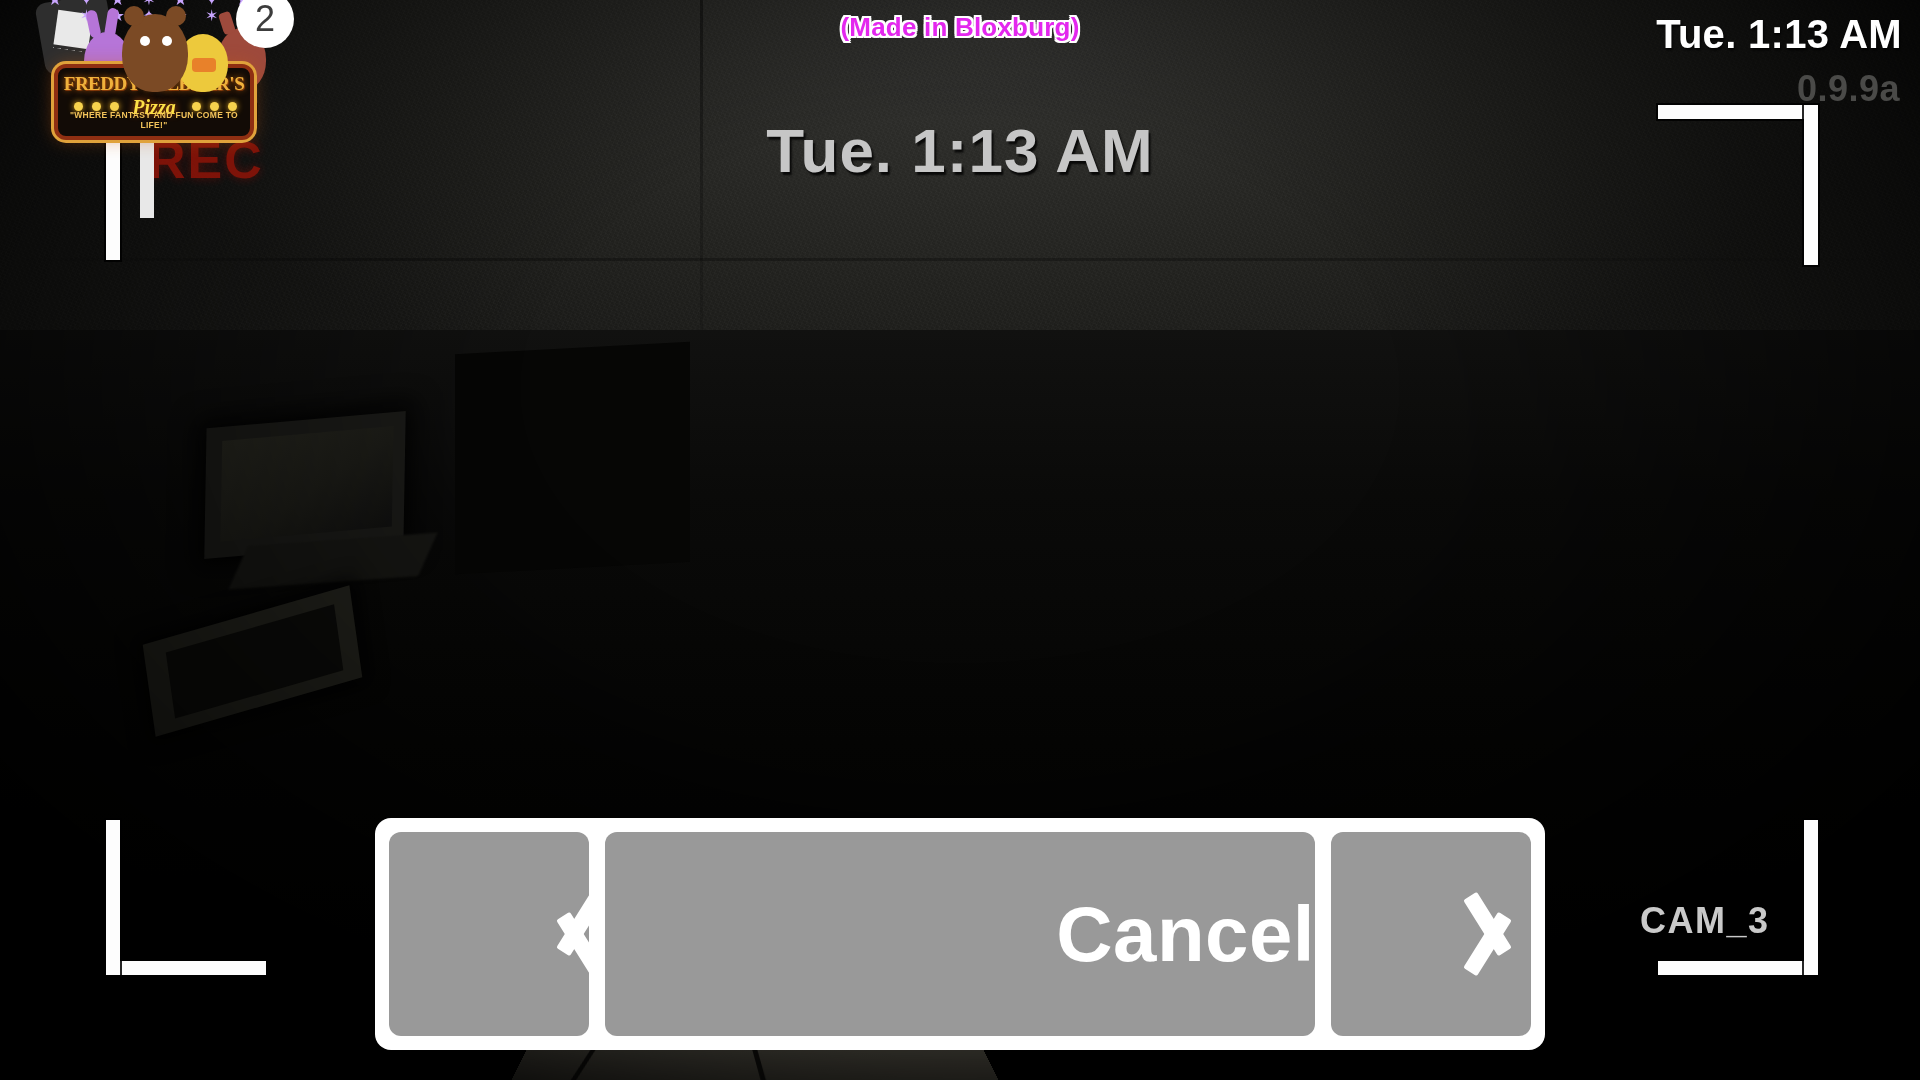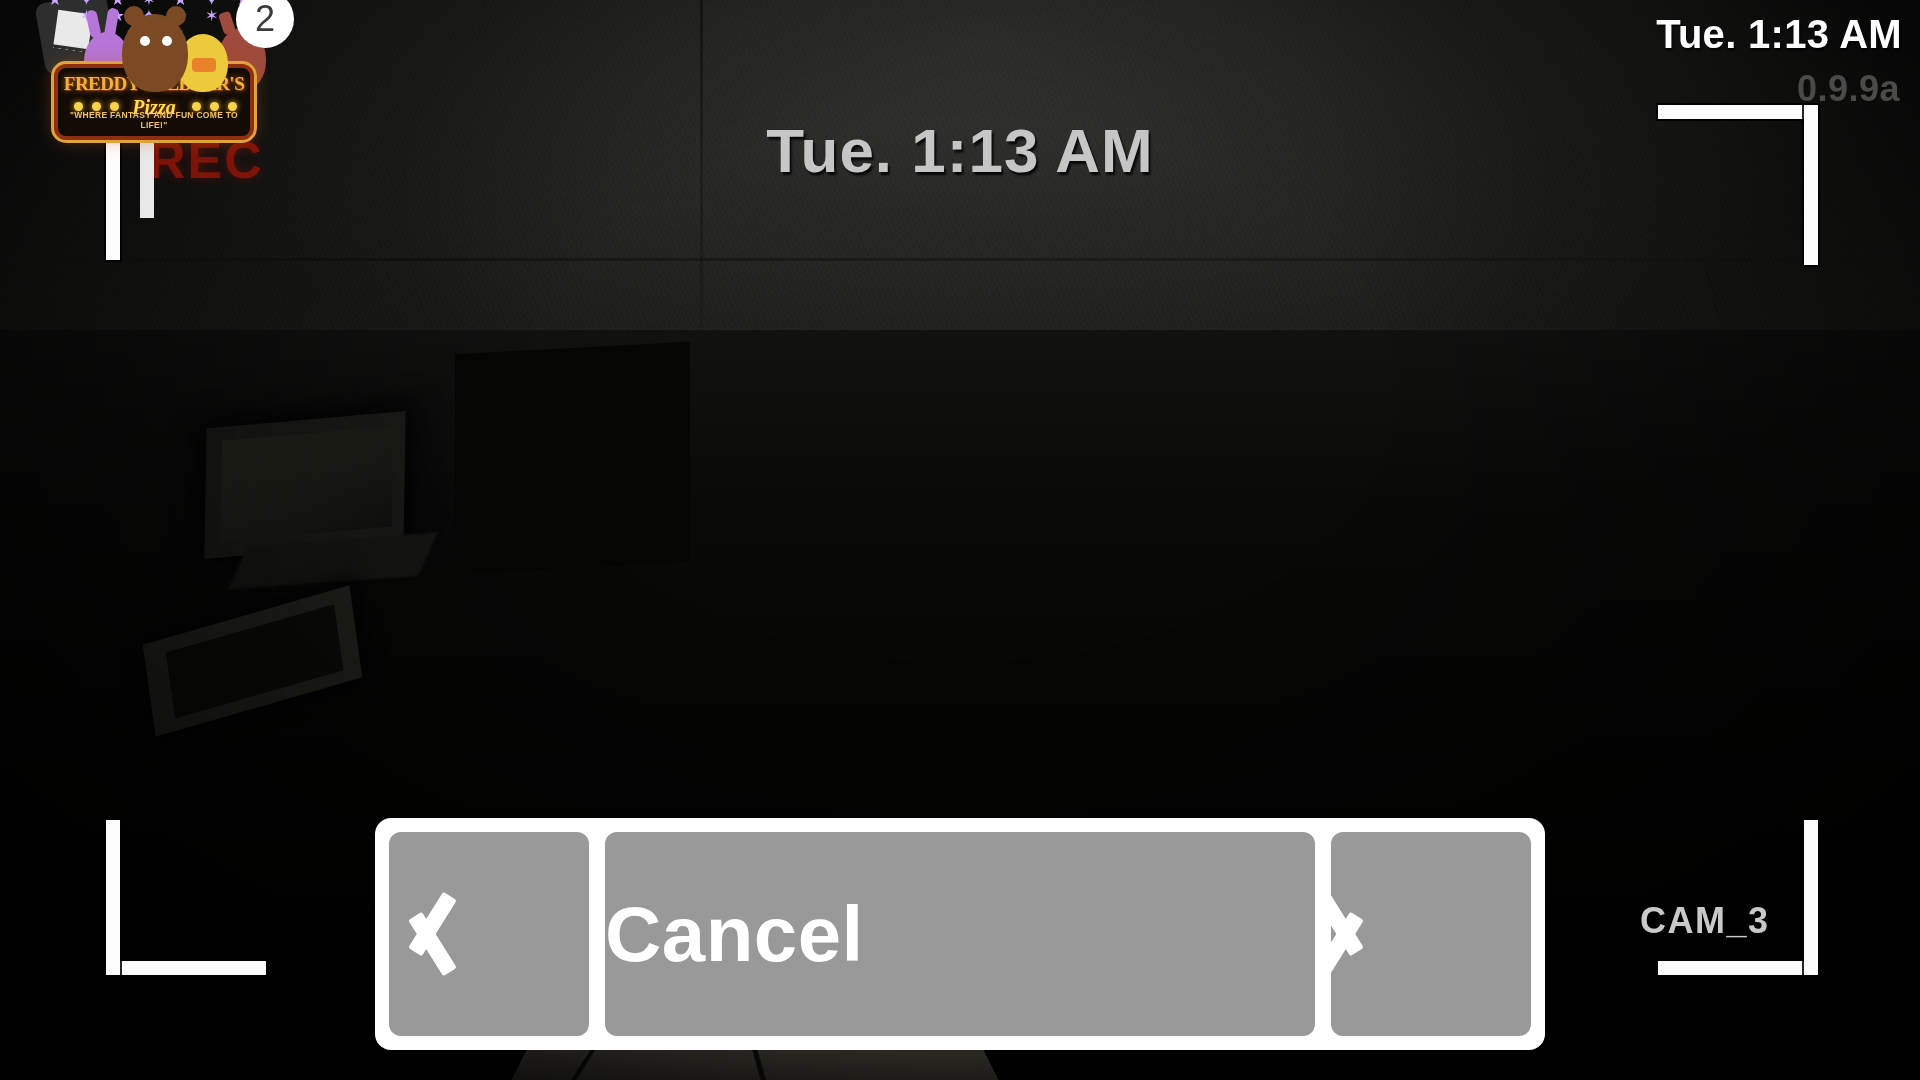--- a/index.html
+++ b/index.html
@@ -266,21 +266,21 @@
     border-radius:16px;
     padding:14px;
     display:flex;
     gap:16px;
     z-index:20;
   }
   .ctrl-btn {
     background:#999999;
     border:none;
     border-radius:12px;
-    display:flex; align-items:center; justify-content:flex-start;
+    display:flex; align-items:center; justify-content:flex-end;
     cursor:pointer;
   }
   .btn-prev, .btn-next { width:200px; }
   .btn-cancel { flex:1; }
   .btn-cancel span {
     font-size:78px; font-weight:700; color:#fff;
     letter-spacing:.5px; line-height:1;
   }
   .chev {
     width:52px; height:96px;
@@ -358,20 +358,21 @@
         <b style="left:134px"></b>
           <b style="left:152px"></b>
           <b style="left:170px"></b>
       </div>
       <div class="sign-tag">"WHERE FANTASY AND FUN COME TO LIFE!"</div>
     </div>
 
     <div class="logo-badge">2</div>
   </div>
 
+  <div class="made-in">(Made in Bloxburg)</div>
   <div class="center-clock">Tue. 1:13 AM</div>
   <div class="hud-clock">Tue. 1:13 AM</div>
   <div class="hud-version">0.9.9a</div>
   <div class="cam-label">CAM_3</div>
 
   <div class="ctrl-panel">
     <button class="ctrl-btn btn-prev">
       <span class="chev chev-left"></span>
     </button>
     <button class="ctrl-btn btn-cancel">

